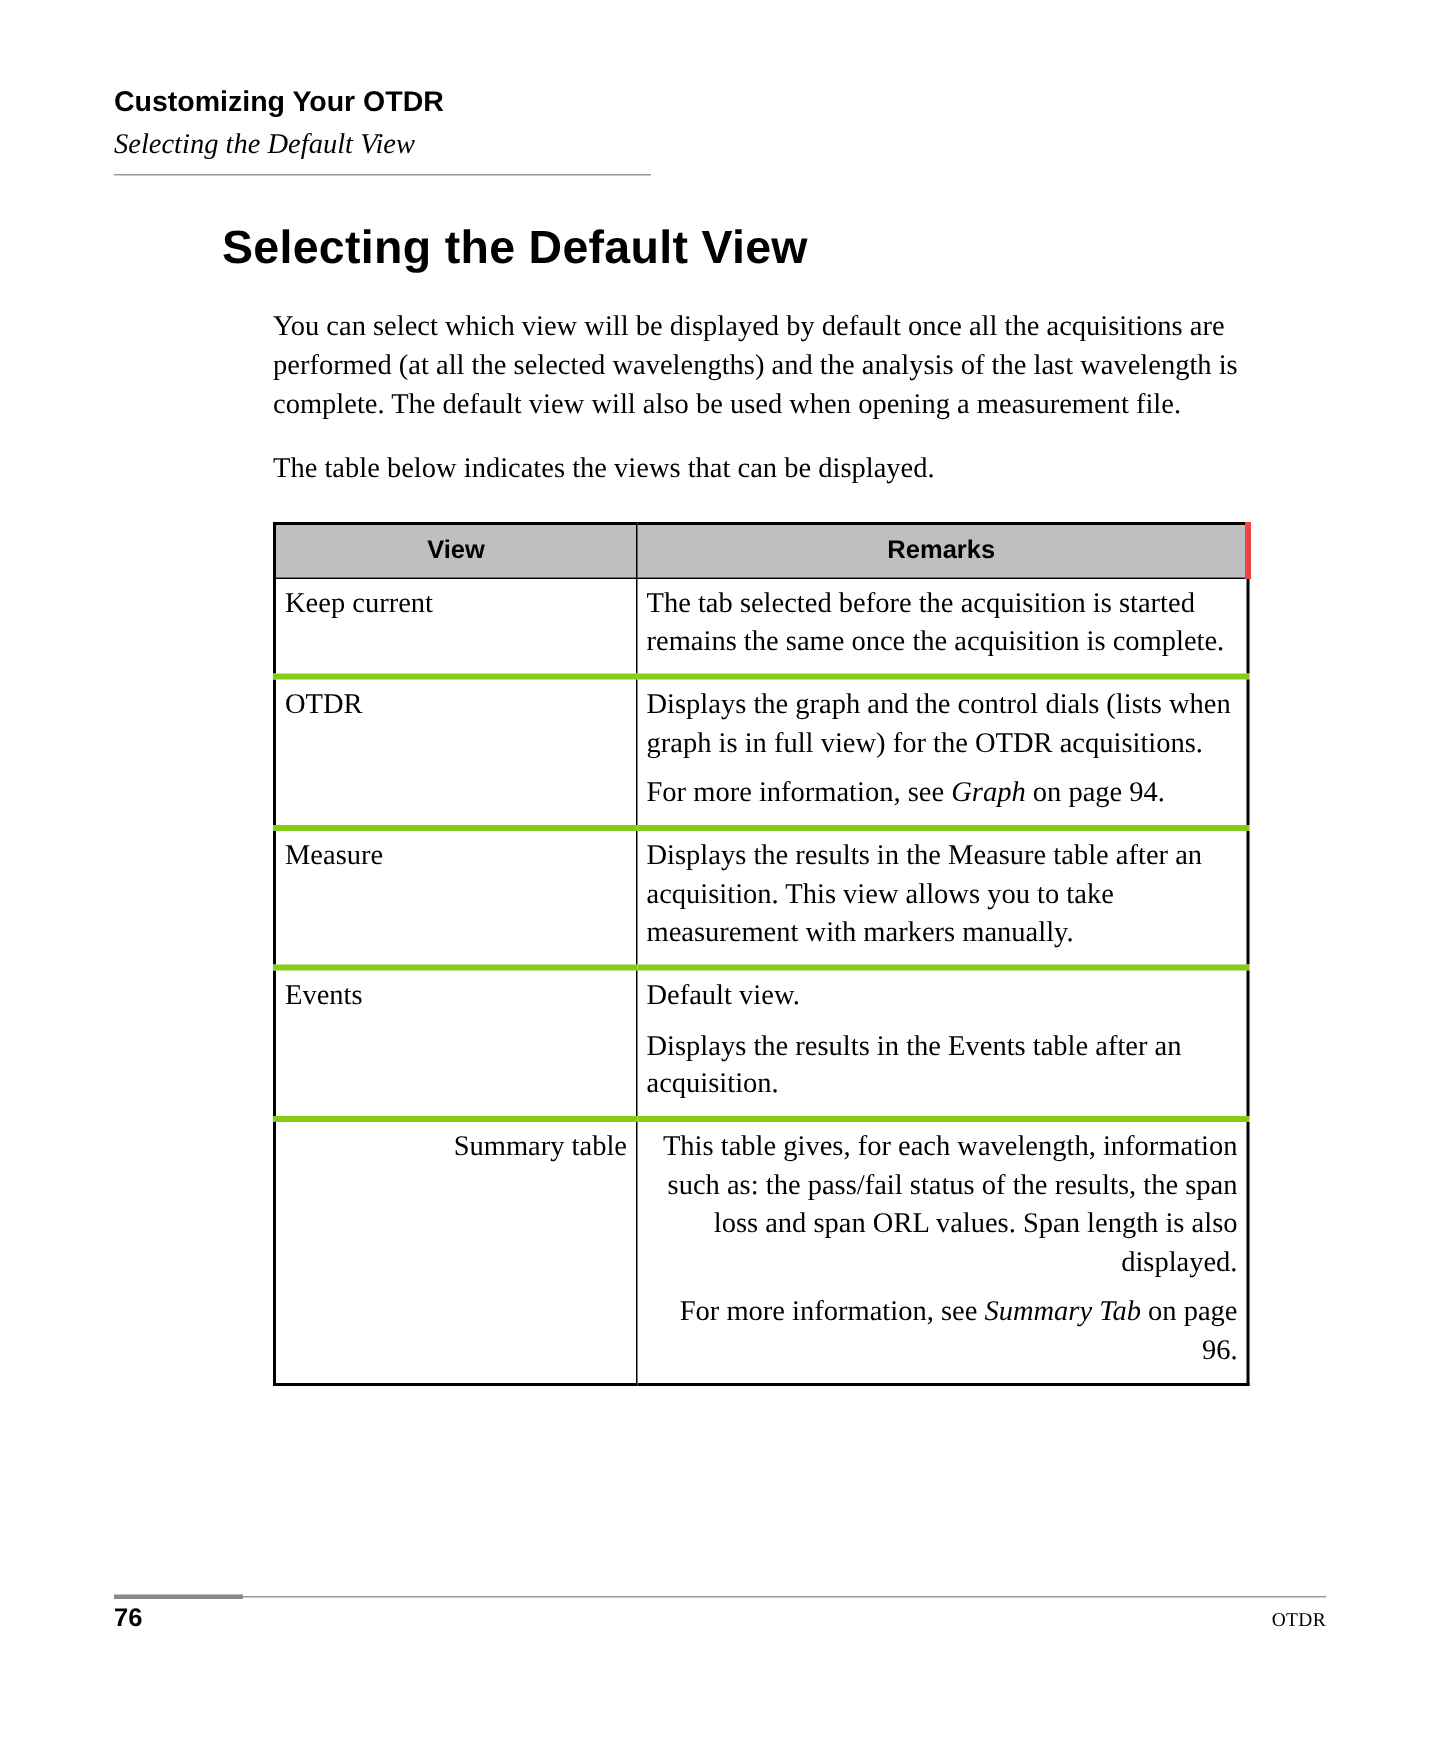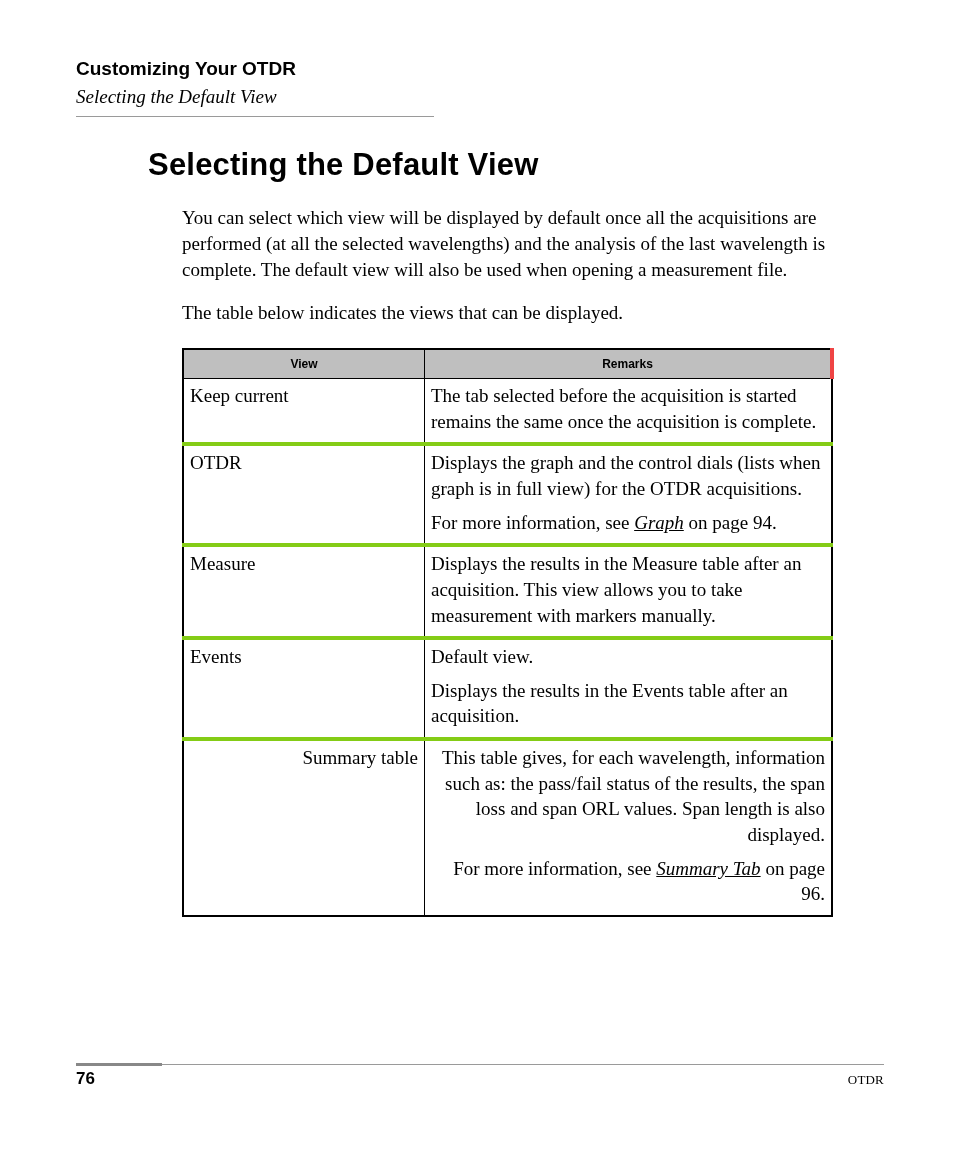--- a/index.html
+++ b/index.html
@@ -54,21 +54,21 @@
     margin: 22px 0 0 106px;
     width: 652px;
     font-size: 19px;
     line-height: 1.35;
   }
   table.view-table th {
     border: 1px solid #000;
     background: #bfbfbf;
     font-family: "Segoe UI", "Helvetica Neue", Arial, sans-serif;
     font-weight: 700;
-    font-size: 12px;
+    font-size: 17px;
     padding: 6px 4px;
     text-align: center;
   }
   table.view-table th.col-view { width: 232px; }
   table.view-table td {
     border-left: 1px solid #000;
     border-right: 1px solid #000;
     border-bottom: 4px solid #84cc16;
     padding: 4px 6px 8px 6px;
     vertical-align: top;
@@ -85,21 +85,21 @@
   }
   table.view-table td.col-right {
     border-right: 2px solid #000;
   }
   table.view-table th:first-child { border-left: 2px solid #000; }
   table.view-table th:last-child { border-right: 4px solid #ef4444; }
   .remarks p {
     margin: 0 0 8px 0;
   }
   .remarks p:last-child { margin-bottom: 0; }
-  .ital { font-style: italic; text-decoration: underline; }
+  .ital { font-style: italic; }
   .footer {
     position: absolute;
     left: 76px;
     right: 70px;
     bottom: 70px;
   }
   .footer-rule {
     position: relative;
     height: 1px;
     margin-bottom: 4px;

